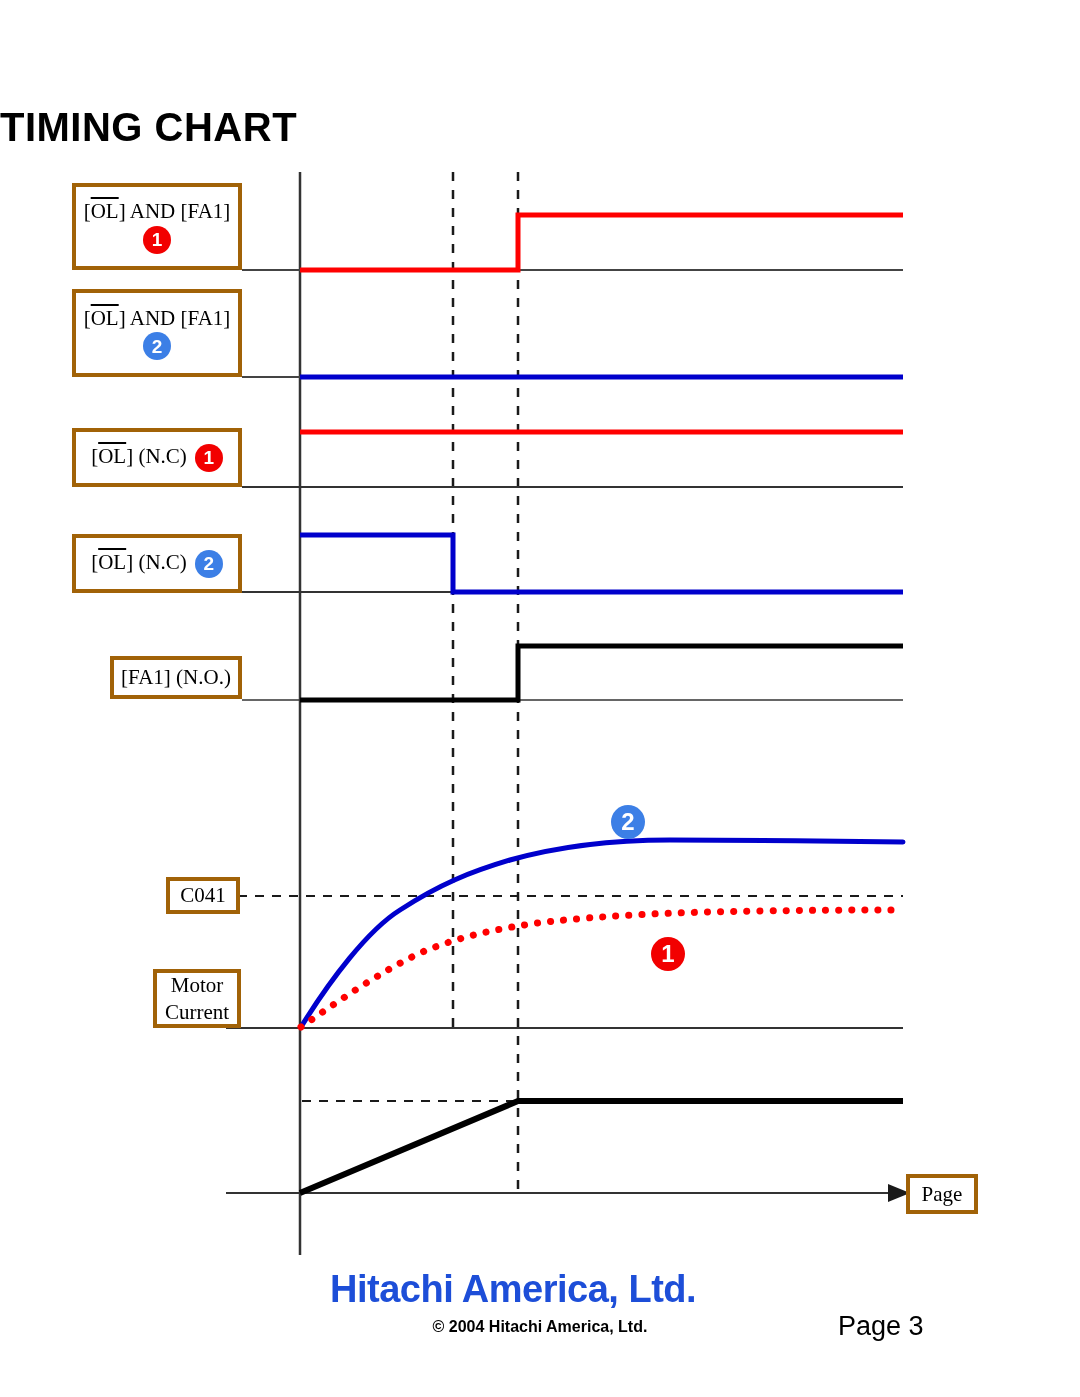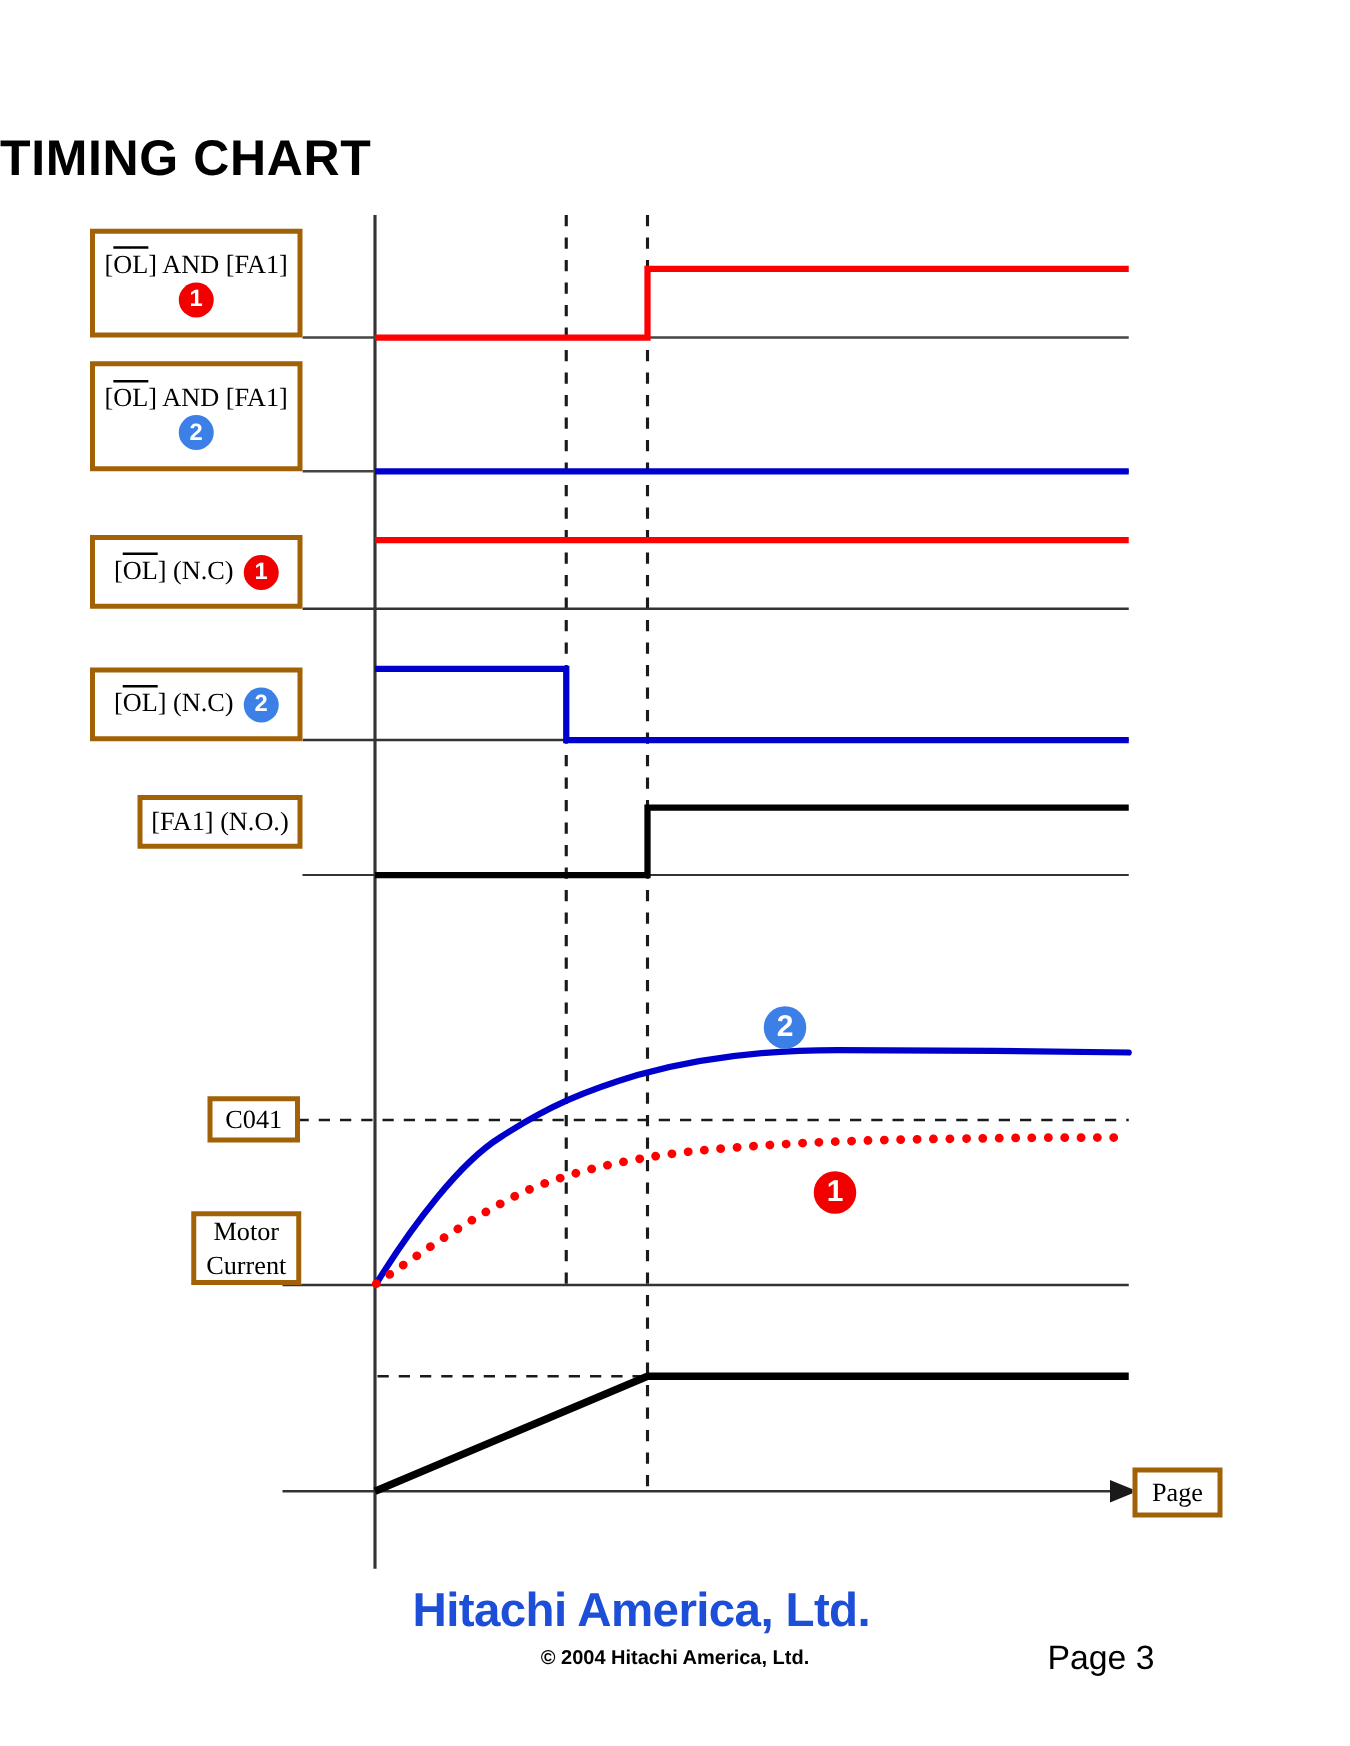--- a/index.html
+++ b/index.html
@@ -215,21 +215,21 @@
     </div>
   </div>
 
   <div class="label-box" style="left:72px; top:534px; width:170px; height:59px;">
     <div class="inner">
       <div>[<span class="ovl">OL</span><span>] (N.C)</span></div>
       <span class="badge blue">2</span>
     </div>
   </div>
 
-  <div class="label-box" style="left:110px; top:636px; width:132px; height:43px;">
+  <div class="label-box" style="left:110px; top:656px; width:132px; height:43px;">
     <span>[FA1] (N.O.)</span>
   </div>
 
   <div class="label-box" style="left:166px; top:877px; width:74px; height:37px;">
     <span>C041</span>
   </div>
 
   <div class="label-box" style="left:153px; top:969px; width:88px; height:59px;">
     <div class="stack">
       <span>Motor</span>

